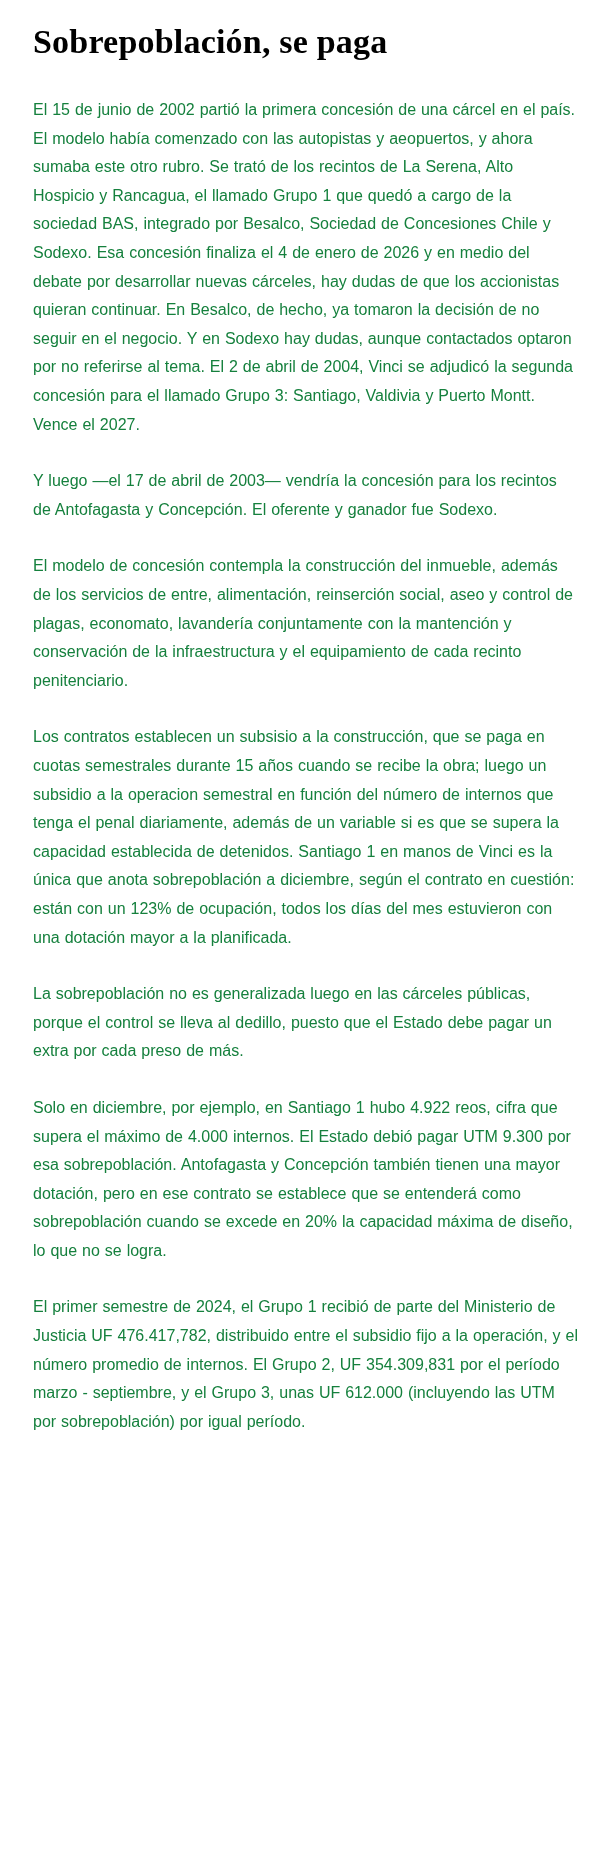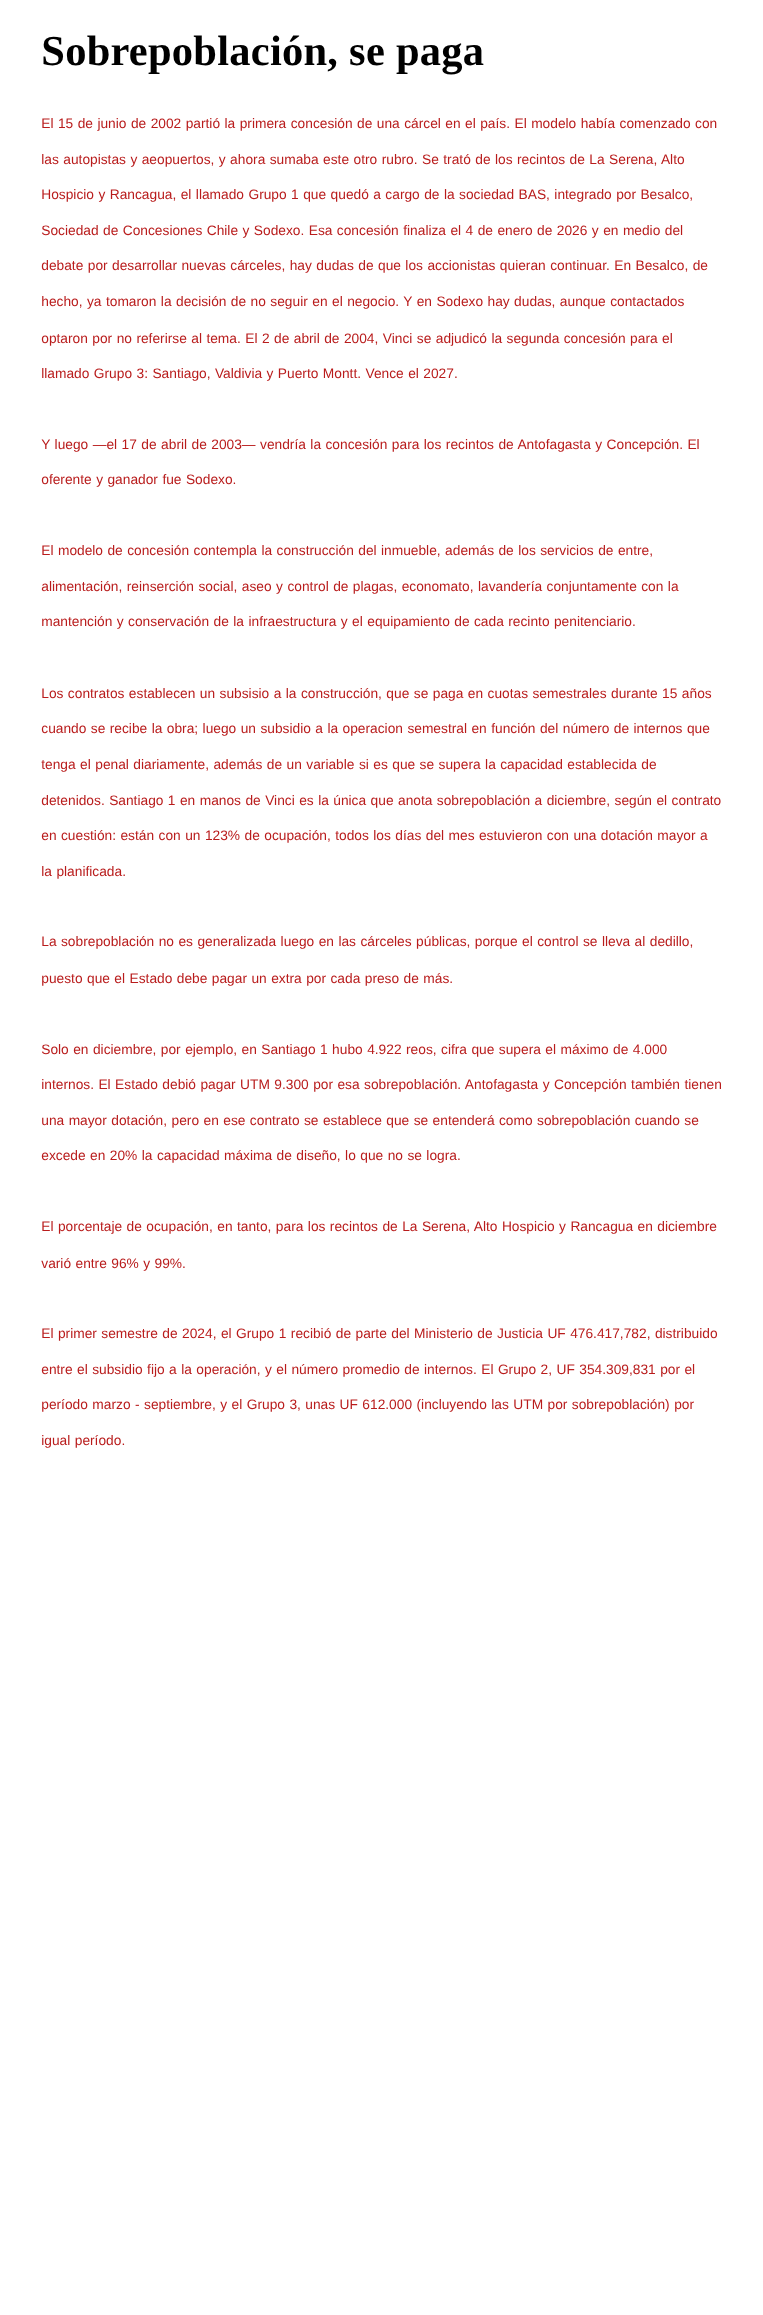--- a/index.html
+++ b/index.html
@@ -15,44 +15,43 @@
   }
   .article {
     padding: 22px 32px 30px 33px;
     color: #000000;
   }
   .article-title {
     font-family: "Liberation Serif", "DejaVu Serif", serif;
     font-weight: 700;
     font-size: 34px;
     line-height: 1.15;
-    margin: 0 0 24px 0;
+    margin: 0 0 35px 0;
     color: #000000;
     letter-spacing: 0.2px;
   }
   .article-body p {
-    font-size: 11px;
+    font-size: 16px;
     line-height: 28.6px;
     margin: 0 0 28px 0;
-    color: #b91c1c;
+    color: #15803d;
     word-spacing: 0.5px;
   }
   .article-body p:last-child {
     margin-bottom: 0;
   }
 </style>
 </head>
 <body>
 
 <article class="article">
   <h1 class="article-title">Sobrepoblación, se paga</h1>
 
   <div class="article-body">
     <p>El 15 de junio de 2002 partió la primera concesión de una cárcel en el país. El modelo había comenzado con las autopistas y aeopuertos, y ahora sumaba este otro rubro. Se trató de los recintos de La Serena, Alto Hospicio y Rancagua, el llamado Grupo 1 que quedó a cargo de la sociedad BAS, integrado por Besalco, Sociedad de Concesiones Chile y Sodexo. Esa concesión finaliza el 4 de enero de 2026 y en medio del debate por desarrollar nuevas cárceles, hay dudas de que los accionistas quieran continuar. En Besalco, de hecho, ya tomaron la decisión de no seguir en el negocio. Y en Sodexo hay dudas, aunque contactados optaron por no referirse al tema. El 2 de abril de 2004, Vinci se adjudicó la segunda concesión para el llamado Grupo 3: Santiago, Valdivia y Puerto Montt. Vence el 2027.</p>
     <p>Y luego —el 17 de abril de 2003— vendría la concesión para los recintos de Antofagasta y Concepción. El oferente y ganador fue Sodexo.</p>
     <p>El modelo de concesión contempla la construcción del inmueble, además de los servicios de entre, alimentación, reinserción social, aseo y control de plagas, economato, lavandería conjuntamente con la mantención y conservación de la infraestructura y el equipamiento de cada recinto penitenciario.</p>
     <p>Los contratos establecen un subsisio a la construcción, que se paga en cuotas semestrales durante 15 años cuando se recibe la obra; luego un subsidio a la operacion semestral en función del número de internos que tenga el penal diariamente, además de un variable si es que se supera la capacidad establecida de detenidos. Santiago 1 en manos de Vinci es la única que anota sobrepoblación a diciembre, según el contrato en cuestión: están con un 123% de ocupación, todos los días del mes estuvieron con una dotación mayor a la planificada.</p>
     <p>La sobrepoblación no es generalizada luego en las cárceles públicas, porque el control se lleva al dedillo, puesto que el Estado debe pagar un extra por cada preso de más.</p>
     <p>Solo en diciembre, por ejemplo, en Santiago 1 hubo 4.922 reos, cifra que supera el máximo de 4.000 internos. El Estado debió pagar UTM 9.300 por esa sobrepoblación. Antofagasta y Concepción también tienen una mayor dotación, pero en ese contrato se establece que se entenderá como sobrepoblación cuando se excede en 20% la capacidad máxima de diseño, lo que no se logra.</p>
-    <p>El porcentaje de ocupación, en tanto, para los recintos de La Serena, Alto Hospicio y Rancagua en diciembre varió entre 96% y 99%.</p>
     <p>El primer semestre de 2024, el Grupo 1 recibió de parte del Ministerio de Justicia UF 476.417,782, distribuido entre el subsidio fijo a la operación, y el número promedio de internos. El Grupo 2, UF 354.309,831 por el período marzo - septiembre, y el Grupo 3, unas UF 612.000 (incluyendo las UTM por sobrepoblación) por igual período.</p>
   </div>
 </article>
 
 </body></html>

